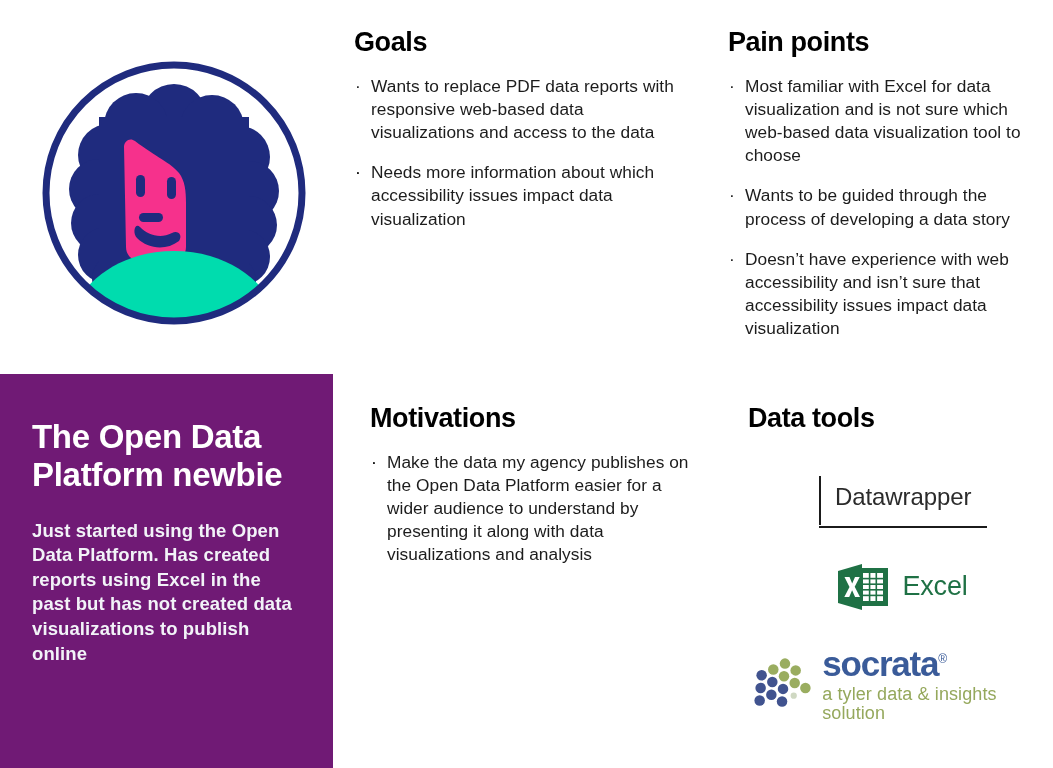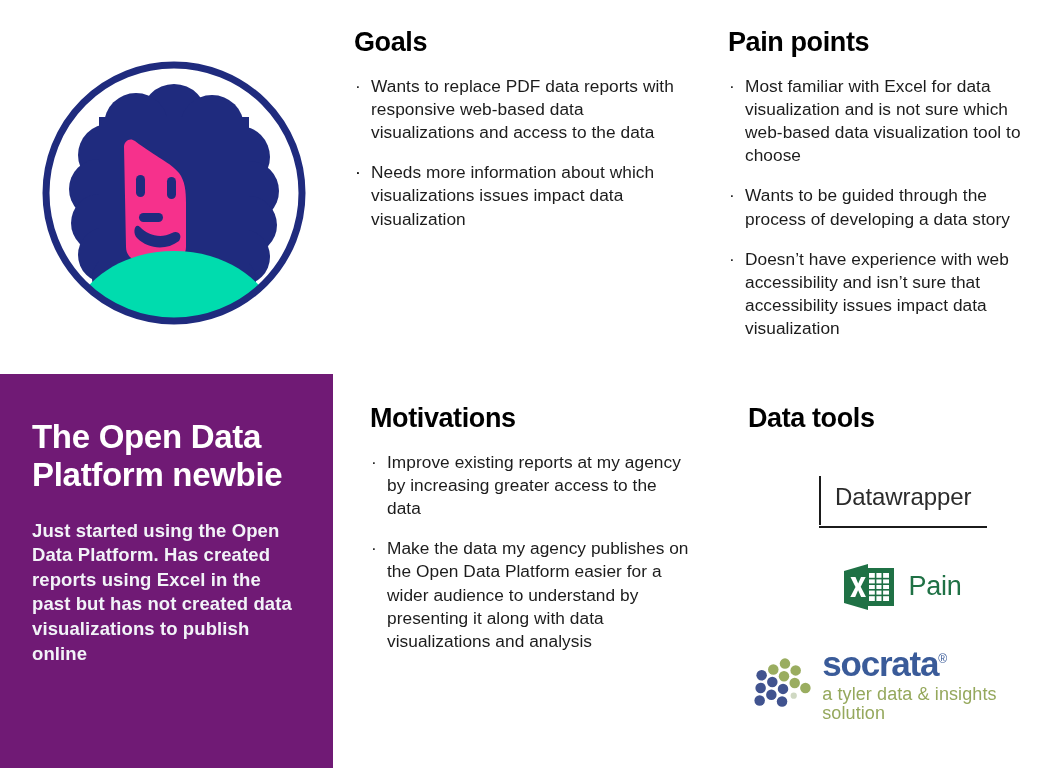--- a/index.html
+++ b/index.html
@@ -240,21 +240,21 @@
     <ul class="bullet-list">
       <li class="bullet-item">
         <span class="bullet-dot">·</span>
         <span>Wants to replace PDF data reports with responsive web-based data visualizations and access to the data</span>
       </li>
       <li class="bullet-item">
         <span class="bullet-dot">·</span>
       </li>
       <li class="bullet-item">
         <span class="bullet-dot">·</span>
-        <span>Needs more information about which visualizations issues impact data visualization</span>
+        <span>Needs more information about which accessibility issues impact data visualization</span>
       </li>
     </ul>
   </div>
 
   <div class="col col-pain">
     <h2 class="section-heading">Pain points</h2>
     <ul class="bullet-list">
       <li class="bullet-item">
         <span class="bullet-dot">·</span>
         <span>Most familiar with Excel for data visualization and is not sure which web-based data visualization tool to choose</span>
@@ -268,21 +268,20 @@
         <span>Doesn’t have experience with web accessibility and isn’t sure that accessibility issues impact data visualization</span>
       </li>
     </ul>
   </div>
 
   <div class="col col-motivations">
     <h2 class="section-heading">Motivations</h2>
     <ul class="bullet-list">
       <li class="bullet-item">
         <span class="bullet-dot">·</span>
-        <span>Improve existing reports at my agency by increasing greater access to the data</span>
       </li>
       <li class="bullet-item">
         <span class="bullet-dot">·</span>
         <span>Make the data my agency publishes on the Open Data Platform easier for a wider audience to understand by presenting it along with data visualizations and analysis</span>
       </li>
     </ul>
   </div>
 
   <div class="col col-tools">
     <h2 class="section-heading">Data tools</h2>
@@ -310,21 +309,21 @@
             <line x1="25" y1="31.4" x2="45" y2="31.4"></line>
             <line x1="31.6" y1="9" x2="31.6" y2="37"></line>
             <line x1="38.3" y1="9" x2="38.3" y2="37"></line>
           </g>
 
           <path d="M0 7 L24 0 L24 46 L0 39 Z" fill="#1f7145"></path>
           <path d="M6.5 13 L11.5 13 L14.2 19.4 L17 13 L21.7 13
                    L16.7 22.8 L22 33 L17.1 33 L14.1 26.2 L11.2 33
                    L6.3 33 L11.5 22.9 Z" fill="#ffffff"></path>
         </svg>
-        <span class="excel-text">Pain</span>
+        <span class="excel-text">Excel</span>
       </div>
 
       <div class="logo-socrata">
         <svg class="soc-dots" viewBox="0 0 66 56" xmlns="http://www.w3.org/2000/svg">
           <g>
             <circle cx="38" cy="6" r="5.4" fill="#9aad60"></circle>
             <circle cx="26" cy="12" r="5.4" fill="#9aad60"></circle>
             <circle cx="49" cy="13" r="5.4" fill="#9aad60"></circle>
             <circle cx="14" cy="18" r="5.4" fill="#41538f"></circle>
             <circle cx="37" cy="19" r="5.4" fill="#9aad60"></circle>

